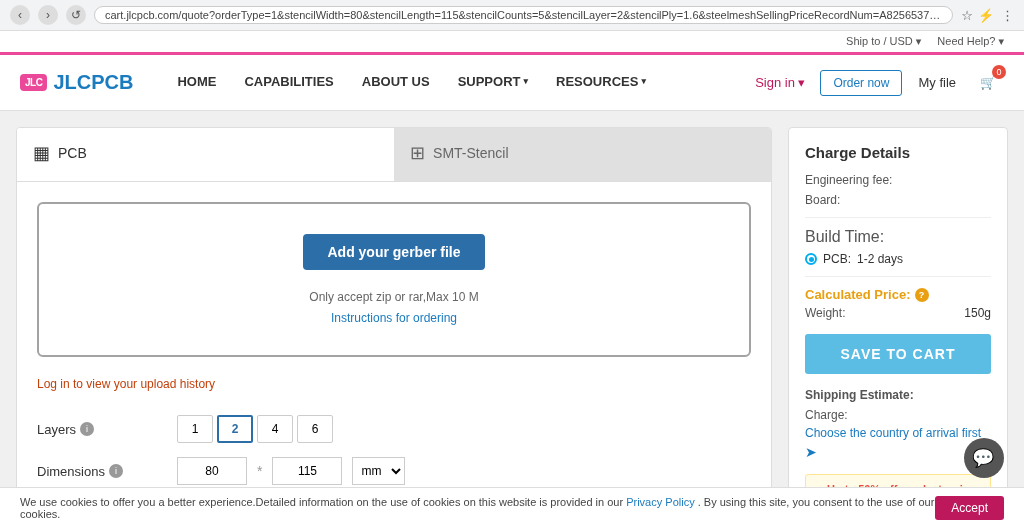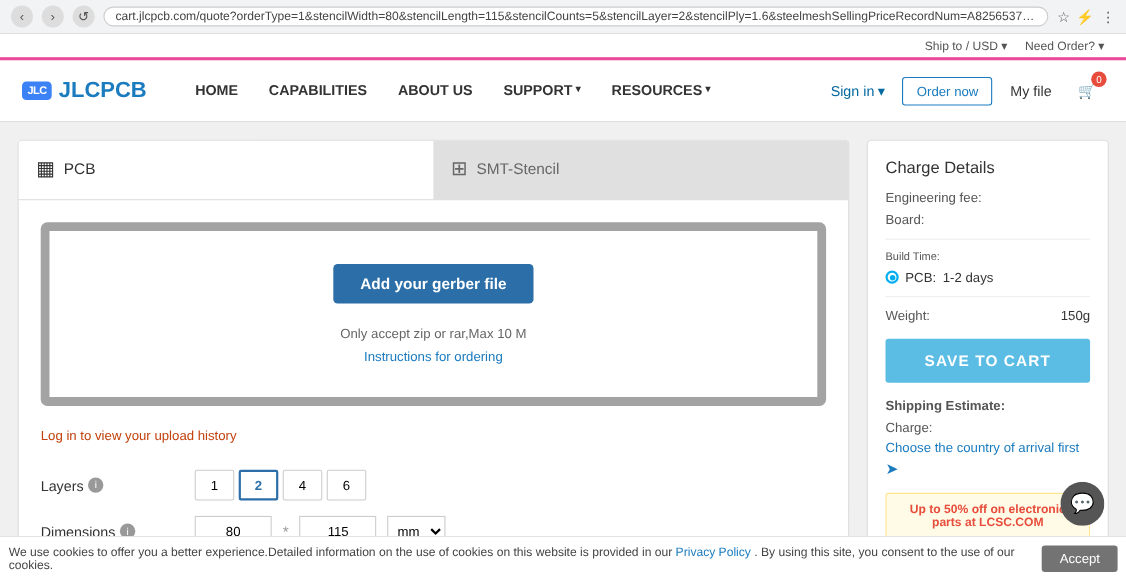--- a/index.html
+++ b/index.html
@@ -45,33 +45,33 @@
       background: #fff;
       border-bottom: 1px solid #e0e0e0;
       padding: 0 20px;
       display: flex;
       align-items: center;
       height: 56px;
       gap: 0;
     }
     .logo { display: flex; align-items: center; gap: 6px; margin-right: 30px; text-decoration: none; }
     .logo-icon {
-      background: #3b82f6; color: #fff; font-weight: bold; font-size: 10px;
+      background: #ec4899; color: #fff; font-weight: bold; font-size: 10px;
       padding: 3px 5px; border-radius: 4px; letter-spacing: -0.5px;
     }
     .logo-text { font-size: 20px; font-weight: bold; color: #1a7bbf; }
     .nav { display: flex; align-items: center; gap: 0; }
     .nav-item {
       padding: 0 14px; height: 56px; display: flex; align-items: center;
       font-size: 13px; font-weight: 600; color: #333; text-decoration: none;
       cursor: pointer; border-bottom: 3px solid transparent;
     }
     .nav-item .arrow { font-size: 9px; margin-left: 3px; }
     .header-right { margin-left: auto; display: flex; align-items: center; gap: 16px; }
-    .header-right .sign-in { font-size: 13px; color: #0369a1; cursor: pointer; display: flex; align-items: center; gap: 3px; }
+    .header-right .sign-in { font-size: 13px; color: #be185d; cursor: pointer; display: flex; align-items: center; gap: 3px; }
     .header-right .order-now {
       background: #fff; border: 1px solid #1a7bbf; color: #1a7bbf;
       padding: 5px 12px; border-radius: 3px; font-size: 12px; cursor: pointer;
     }
     .header-right .my-file { font-size: 13px; color: #333; cursor: pointer; }
     .cart-icon {
       position: relative; cursor: pointer;
       width: 32px; height: 32px; display: flex; align-items: center; justify-content: center;
     }
     .cart-badge {
@@ -109,21 +109,21 @@
       gap: 8px; cursor: pointer; font-size: 14px; font-weight: 500;
       border-bottom: 3px solid transparent;
     }
     .tab-item.active { background: #fff; color: #333; border-bottom: 3px solid transparent; }
     .tab-item.inactive { background: #e0e0e0; color: #666; }
     .tab-icon { font-size: 18px; }
 
     
     .upload-section { padding: 20px; }
     .upload-box {
-      border: 8px solid #a3a3a3;
+      border: 2px solid #a3a3a3;
       border-radius: 6px;
       padding: 30px 20px;
       text-align: center;
       margin-bottom: 20px;
     }
     .upload-btn {
       background: #2c6ea8; color: #fff; border: none;
       padding: 10px 24px; border-radius: 4px; font-size: 14px;
       font-weight: 600; cursor: pointer; margin-bottom: 10px;
     }
@@ -165,26 +165,26 @@
     }
 
     
     .right-panel {
       width: 220px;
       background: #fff;
       border: 1px solid #ddd;
       border-radius: 4px;
       padding: 16px;
     }
-    .charge-title { font-size: 15px; font-weight: normal; margin-bottom: 12px; color: #333; }
+    .charge-title { font-size: 15px; font-weight: bold; margin-bottom: 12px; color: #333; }
     .charge-row { display: flex; justify-content: space-between; margin-bottom: 6px; font-size: 12px; }
     .charge-label { color: #555; }
     .charge-value { color: #333; }
     .divider { border: none; border-top: 1px solid #eee; margin: 10px 0; }
-    .build-time-label { font-size: 10px; color: #555; margin-bottom: 6px; }
+    .build-time-label { font-size: 16px; color: #555; margin-bottom: 6px; }
     .pcb-time { display: flex; align-items: center; gap: 6px; font-size: 12px; margin-bottom: 10px; }
     .radio-dot {
       width: 12px; height: 12px; border-radius: 50%;
       border: 2px solid #00aeef; position: relative;
       display: inline-flex; align-items: center; justify-content: center;
     }
     .radio-dot::after {
       content: ''; width: 5px; height: 5px; background: #00aeef; border-radius: 50%;
     }
     .calc-price { font-size: 13px; font-weight: bold; color: #e8a012; margin-bottom: 4px; display: flex; align-items: center; gap: 4px; }
@@ -203,27 +203,27 @@
       background: #fffbe6; border: 1px solid #ffe58f; border-radius: 3px;
       padding: 8px; font-size: 11px; color: #333; margin-top: 14px;
       text-align: center;
     }
     .promo-link { color: #e74c3c; font-weight: bold; }
 
     
     .cookie-bar {
       position: fixed; bottom: 0; left: 0; right: 0;
       background: #fff; border-top: 1px solid #ddd;
-      padding: 8px 8px; display: flex; align-items: center;
+      padding: 8px 20px; display: flex; align-items: center;
       justify-content: space-between; font-size: 11px; color: #444;
       z-index: 1000;
     }
     .cookie-bar a { color: #1a7bbf; }
     .cookie-accept {
-      background: #737373; color: #fff; border: none;
+      background: #be185d; color: #fff; border: none;
       padding: 5px 16px; border-radius: 3px; cursor: pointer; font-size: 12px;
     }
 
     
     .chat-bubble {
       position: fixed; bottom: 50px; right: 20px;
       width: 40px; height: 40px; background: #555; border-radius: 50%;
       display: flex; align-items: center; justify-content: center;
       color: #fff; font-size: 18px; cursor: pointer; z-index: 1001;
     }
@@ -241,21 +241,21 @@
     <span>⚡</span>
     <span>⋮</span>
   </div>
 </div>
 
 <div class="top-bar">
   <span>
     <span>Ship to</span> / <span>USD</span> ▾
   </span>
   <span>
-    <span>Need Order?</span> ▾
+    <span>Need Help?</span> ▾
   </span>
 </div>
 
 <div class="header">
   <div class="logo">
     <span class="logo-icon">JLC</span>
     <span class="logo-text">JLCPCB</span>
   </div>
   <nav class="nav">
     <span class="nav-item">HOME</span>
@@ -375,20 +375,24 @@
 
     <div class="build-time-label">Build Time:</div>
     <div class="pcb-time">
       <span class="radio-dot"></span>
       <span>PCB:</span>
       <span>1-2 days</span>
     </div>
 
     <hr class="divider">
 
+    <div class="calc-price">
+      <span>Calculated Price:</span>
+      <span class="info-icon" style="background:#e8a012;">?</span>
+    </div>
     <div class="weight-row">
       <span class="charge-label">Weight:</span>
       <span class="charge-value">150g</span>
     </div>
 
     <button class="save-btn">SAVE TO CART</button>
 
     <div class="shipping-title">Shipping Estimate:</div>
     <div class="shipping-row">
       <span>Charge:</span>&nbsp;

